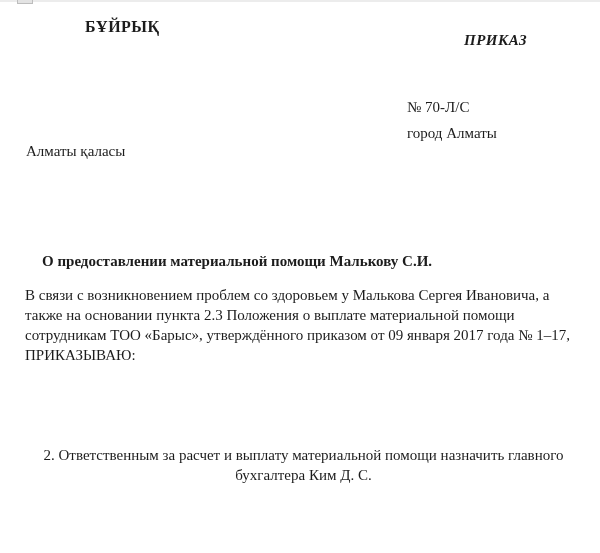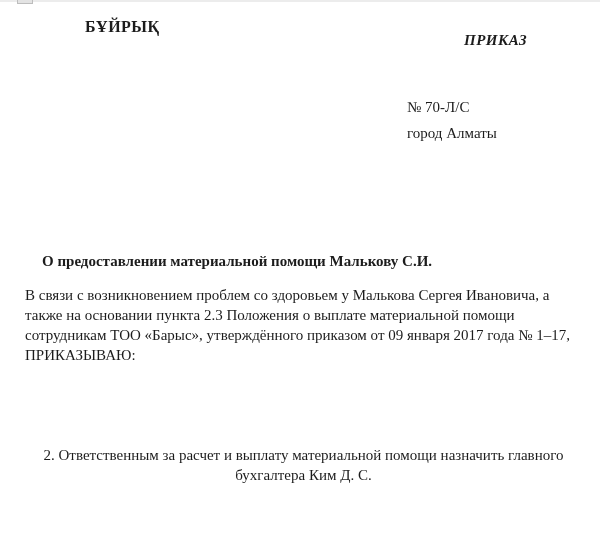--- a/index.html
+++ b/index.html
@@ -64,20 +64,21 @@
 
   <div class="abs title-kk">БҰЙРЫҚ</div>
 
   <div class="abs title-ru">ПРИКАЗ</div>
 
   <div class="abs doc-number">№ 70-Л/С</div>
 
 
   <div class="abs city-ru">город Алматы</div>
 
+  <div class="abs city-kk">Алматы қаласы</div>
 
   <div class="abs subject">О предоставлении материальной помощи Малькову С.И.</div>
 
   <div class="abs para preamble">В связи с возникновением проблем со здоровьем у Малькова Сергея Ивановича, а также на основании пункта 2.3 Положения о выплате материальной помощи сотрудникам ТОО «Барыс», утверждённого приказом от 09 января 2017 года № 1–17, ПРИКАЗЫВАЮ:</div>
 
 
   <div class="abs para item-2">2. Ответственным за расчет и выплату материальной помощи назначить главного бухгалтера Ким Д. С.</div>
 
 
 </div>

